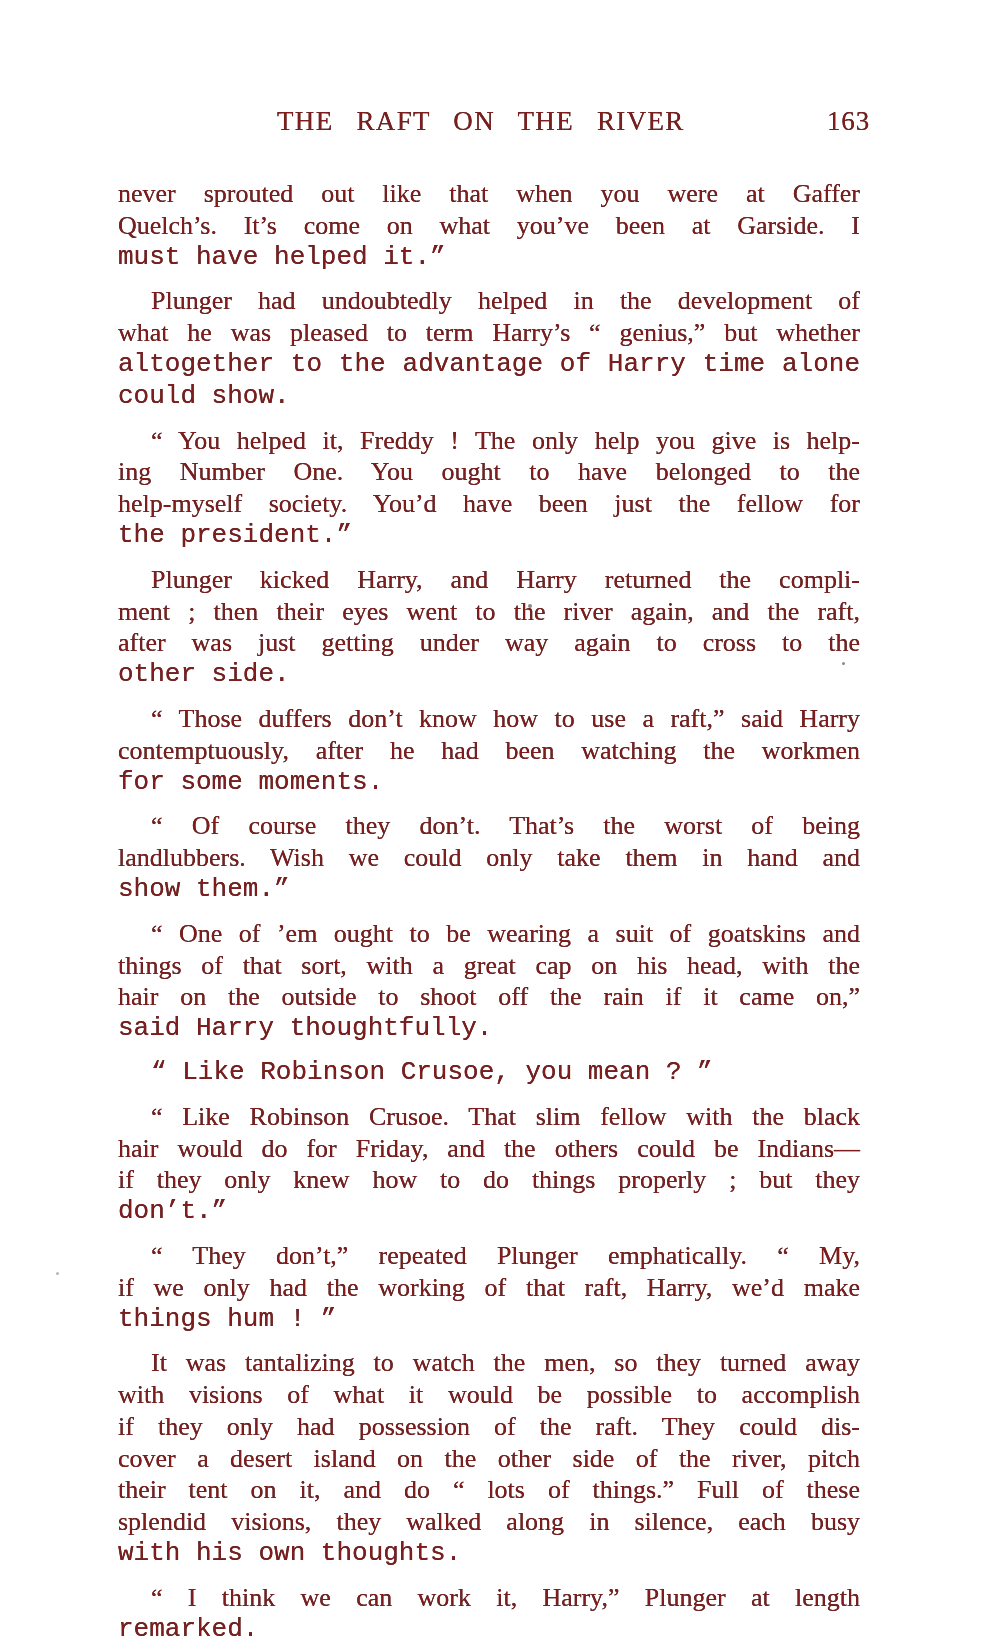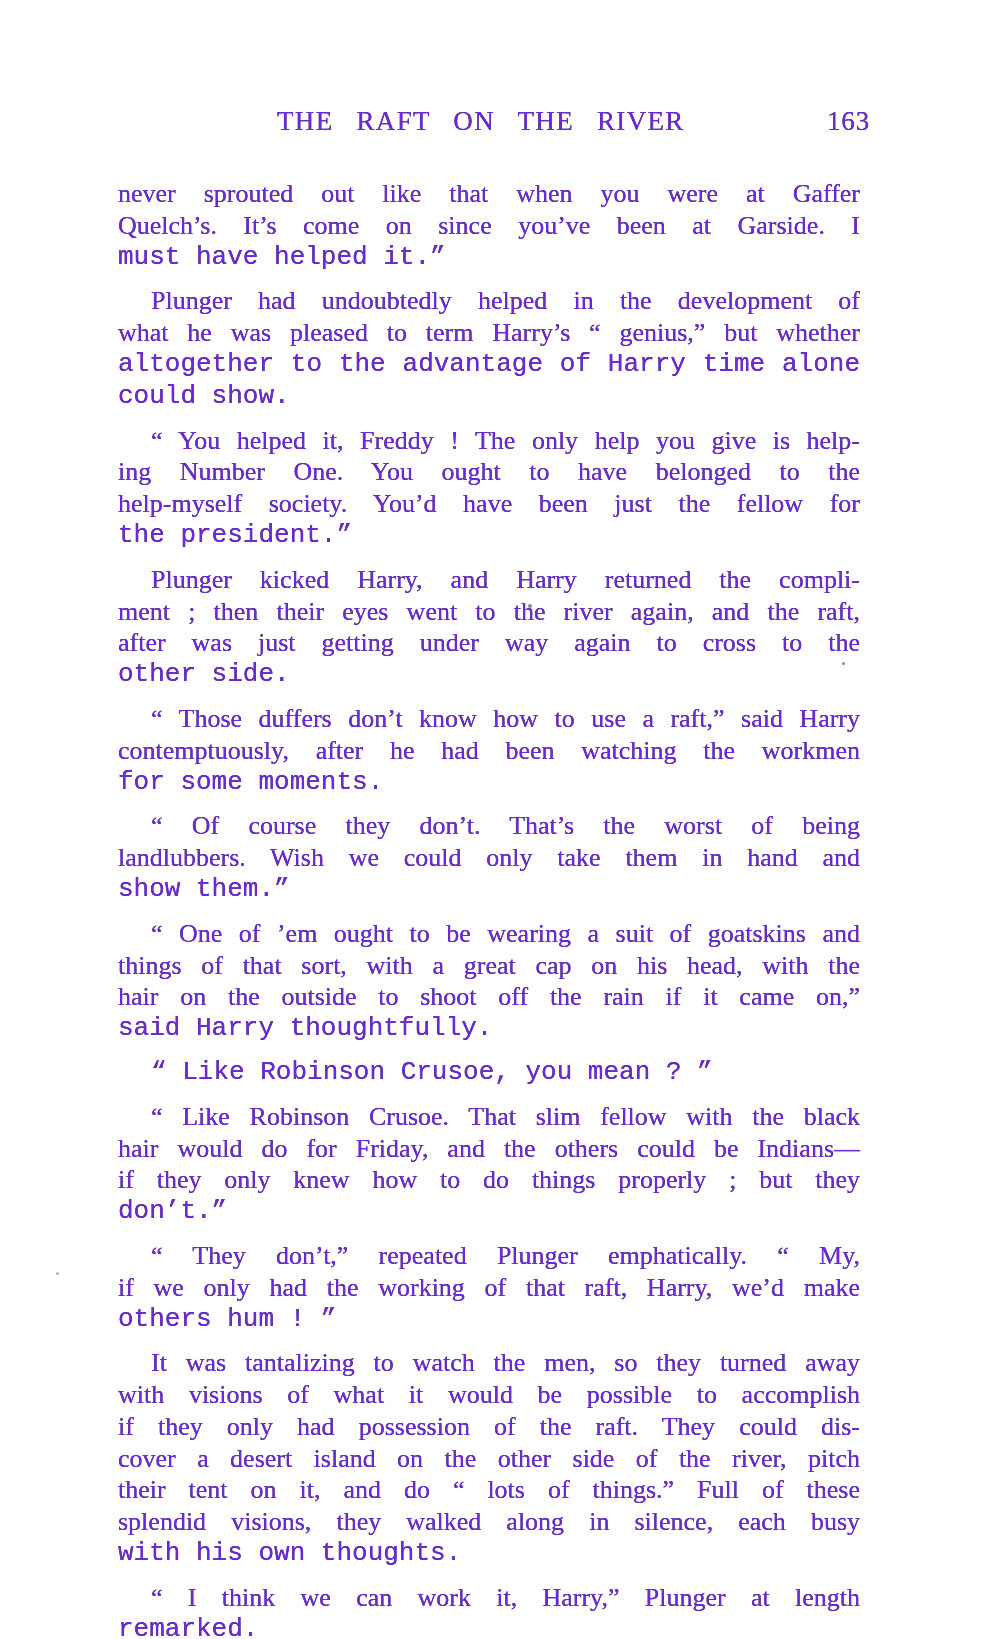--- a/index.html
+++ b/index.html
@@ -6,21 +6,21 @@
     margin: 0;
     padding: 0;
     background: #ffffff;
   }
   .page {
     position: relative;
     width: 1000px;
     height: 1639px;
     background: #ffffff;
     overflow: hidden;
-    color: #6d28d9;
+    color: #7f1d1d;
     font-family: "Liberation Serif", "DejaVu Serif", serif;
     text-shadow: 0 0 0.6px rgba(10,10,10,0.85); 
   }
   .page-header {
     position: absolute;
     top: 106px;
     left: 106px;
     width: 766px;
     height: 38px;
     font-size: 27px;
@@ -77,21 +77,21 @@
 
   <div class="page-header">
     <div class="running-title">THE RAFT ON THE RIVER</div>
     <div class="page-number">163</div>
   </div>
 
   <div class="text-block">
 
   <div class="paragraph">
         <div class="line">never sprouted out like that when you were at Gaffer</div>
-        <div class="line">Quelch’s.  It’s come on since you’ve been at Garside.  I</div>
+        <div class="line">Quelch’s.  It’s come on what you’ve been at Garside.  I</div>
         <div class="line last">must have helped it.”</div>
       </div>
       <div class="paragraph">
         <div class="line indent">Plunger had undoubtedly helped in the  development  of</div>
         <div class="line">what he was pleased to term Harry’s “ genius,” but whether</div>
         <div class="line last">altogether to the advantage of Harry time alone could show.</div>
       </div>
       <div class="paragraph">
         <div class="line indent">“ You helped it, Freddy !  The only help you give is help-</div>
         <div class="line">ing Number One.  You ought to have belonged to the</div>
@@ -125,21 +125,21 @@
       </div>
       <div class="paragraph">
         <div class="line indent">“ Like Robinson Crusoe.   That slim fellow with the black</div>
         <div class="line">hair would do for Friday, and the others could be Indians—</div>
         <div class="line">if they only knew how to do things properly ;  but they</div>
         <div class="line last">don’t.”</div>
       </div>
       <div class="paragraph">
         <div class="line indent">“ They don’t,” repeated Plunger emphatically.  “ My,</div>
         <div class="line">if we only had the working of that raft, Harry, we’d make</div>
-        <div class="line last">others hum ! ”</div>
+        <div class="line last">things hum ! ”</div>
       </div>
       <div class="paragraph">
         <div class="line indent">It was tantalizing to watch the men, so they turned away</div>
         <div class="line">with visions of what it would be possible to accomplish</div>
         <div class="line">if they only had possession of the raft.   They could dis-</div>
         <div class="line">cover a desert island on the other side of the river, pitch</div>
         <div class="line">their tent on it, and do “ lots of things.”   Full of these</div>
         <div class="line">splendid visions, they walked along in silence, each busy</div>
         <div class="line last">with his own thoughts.</div>
       </div>

